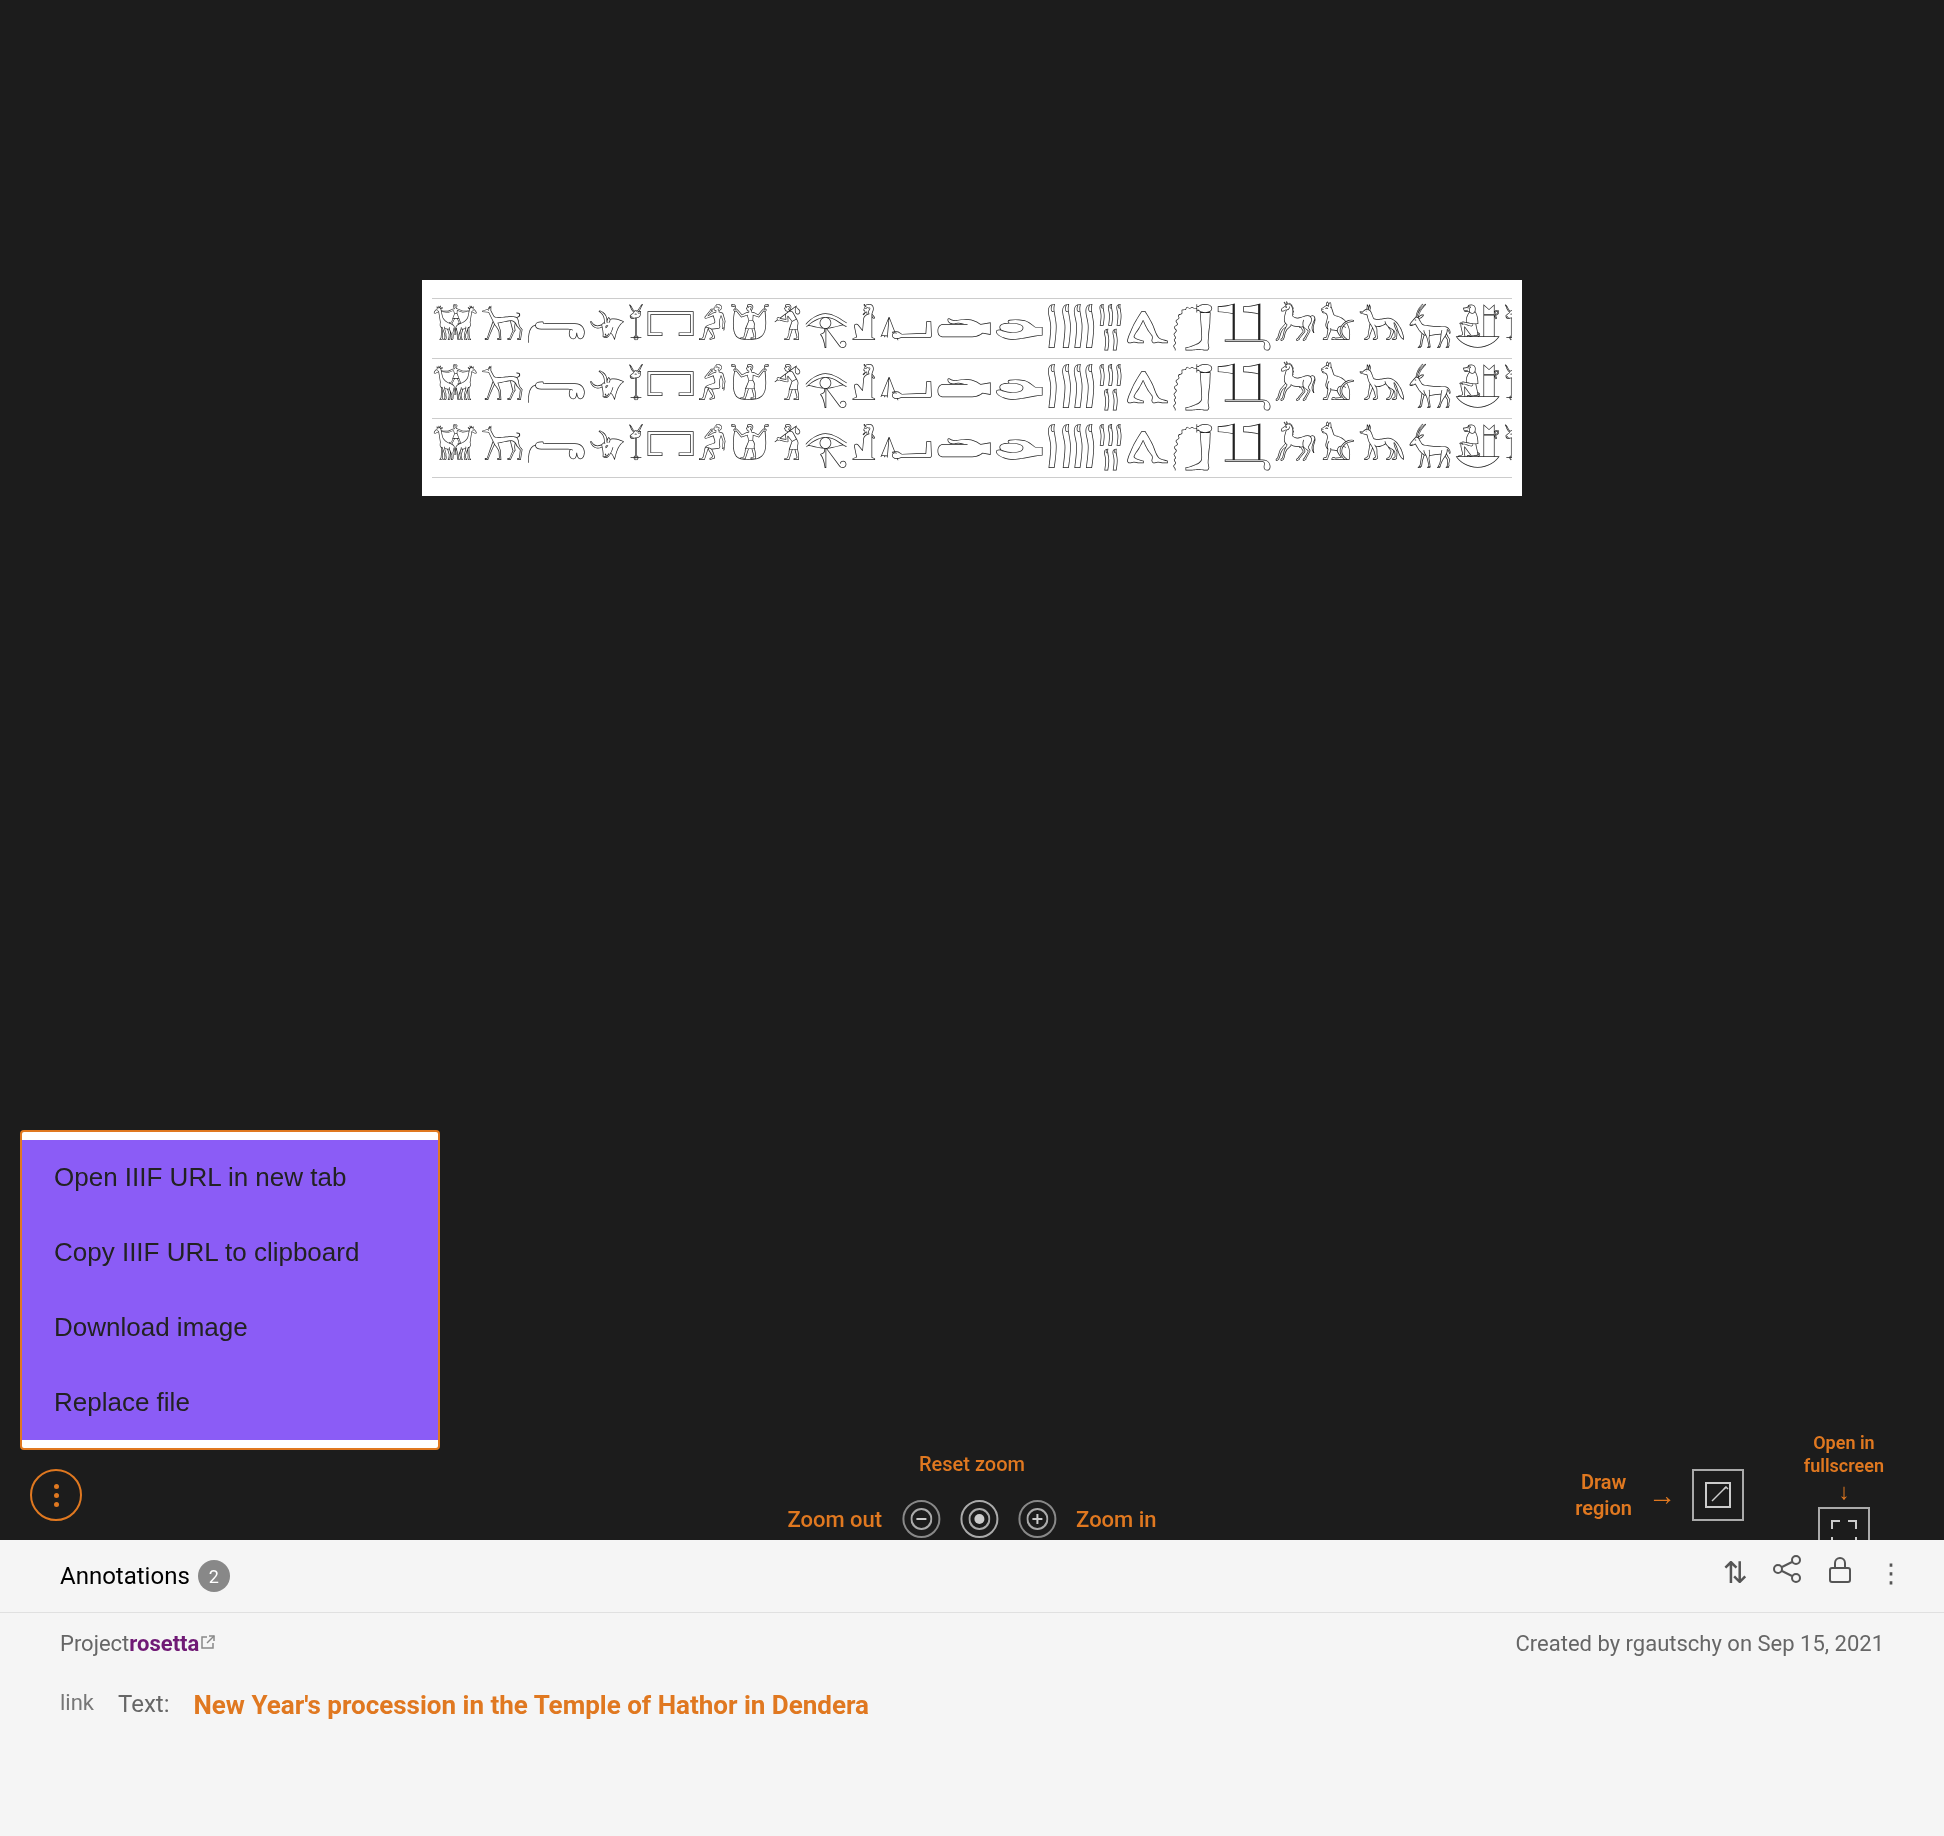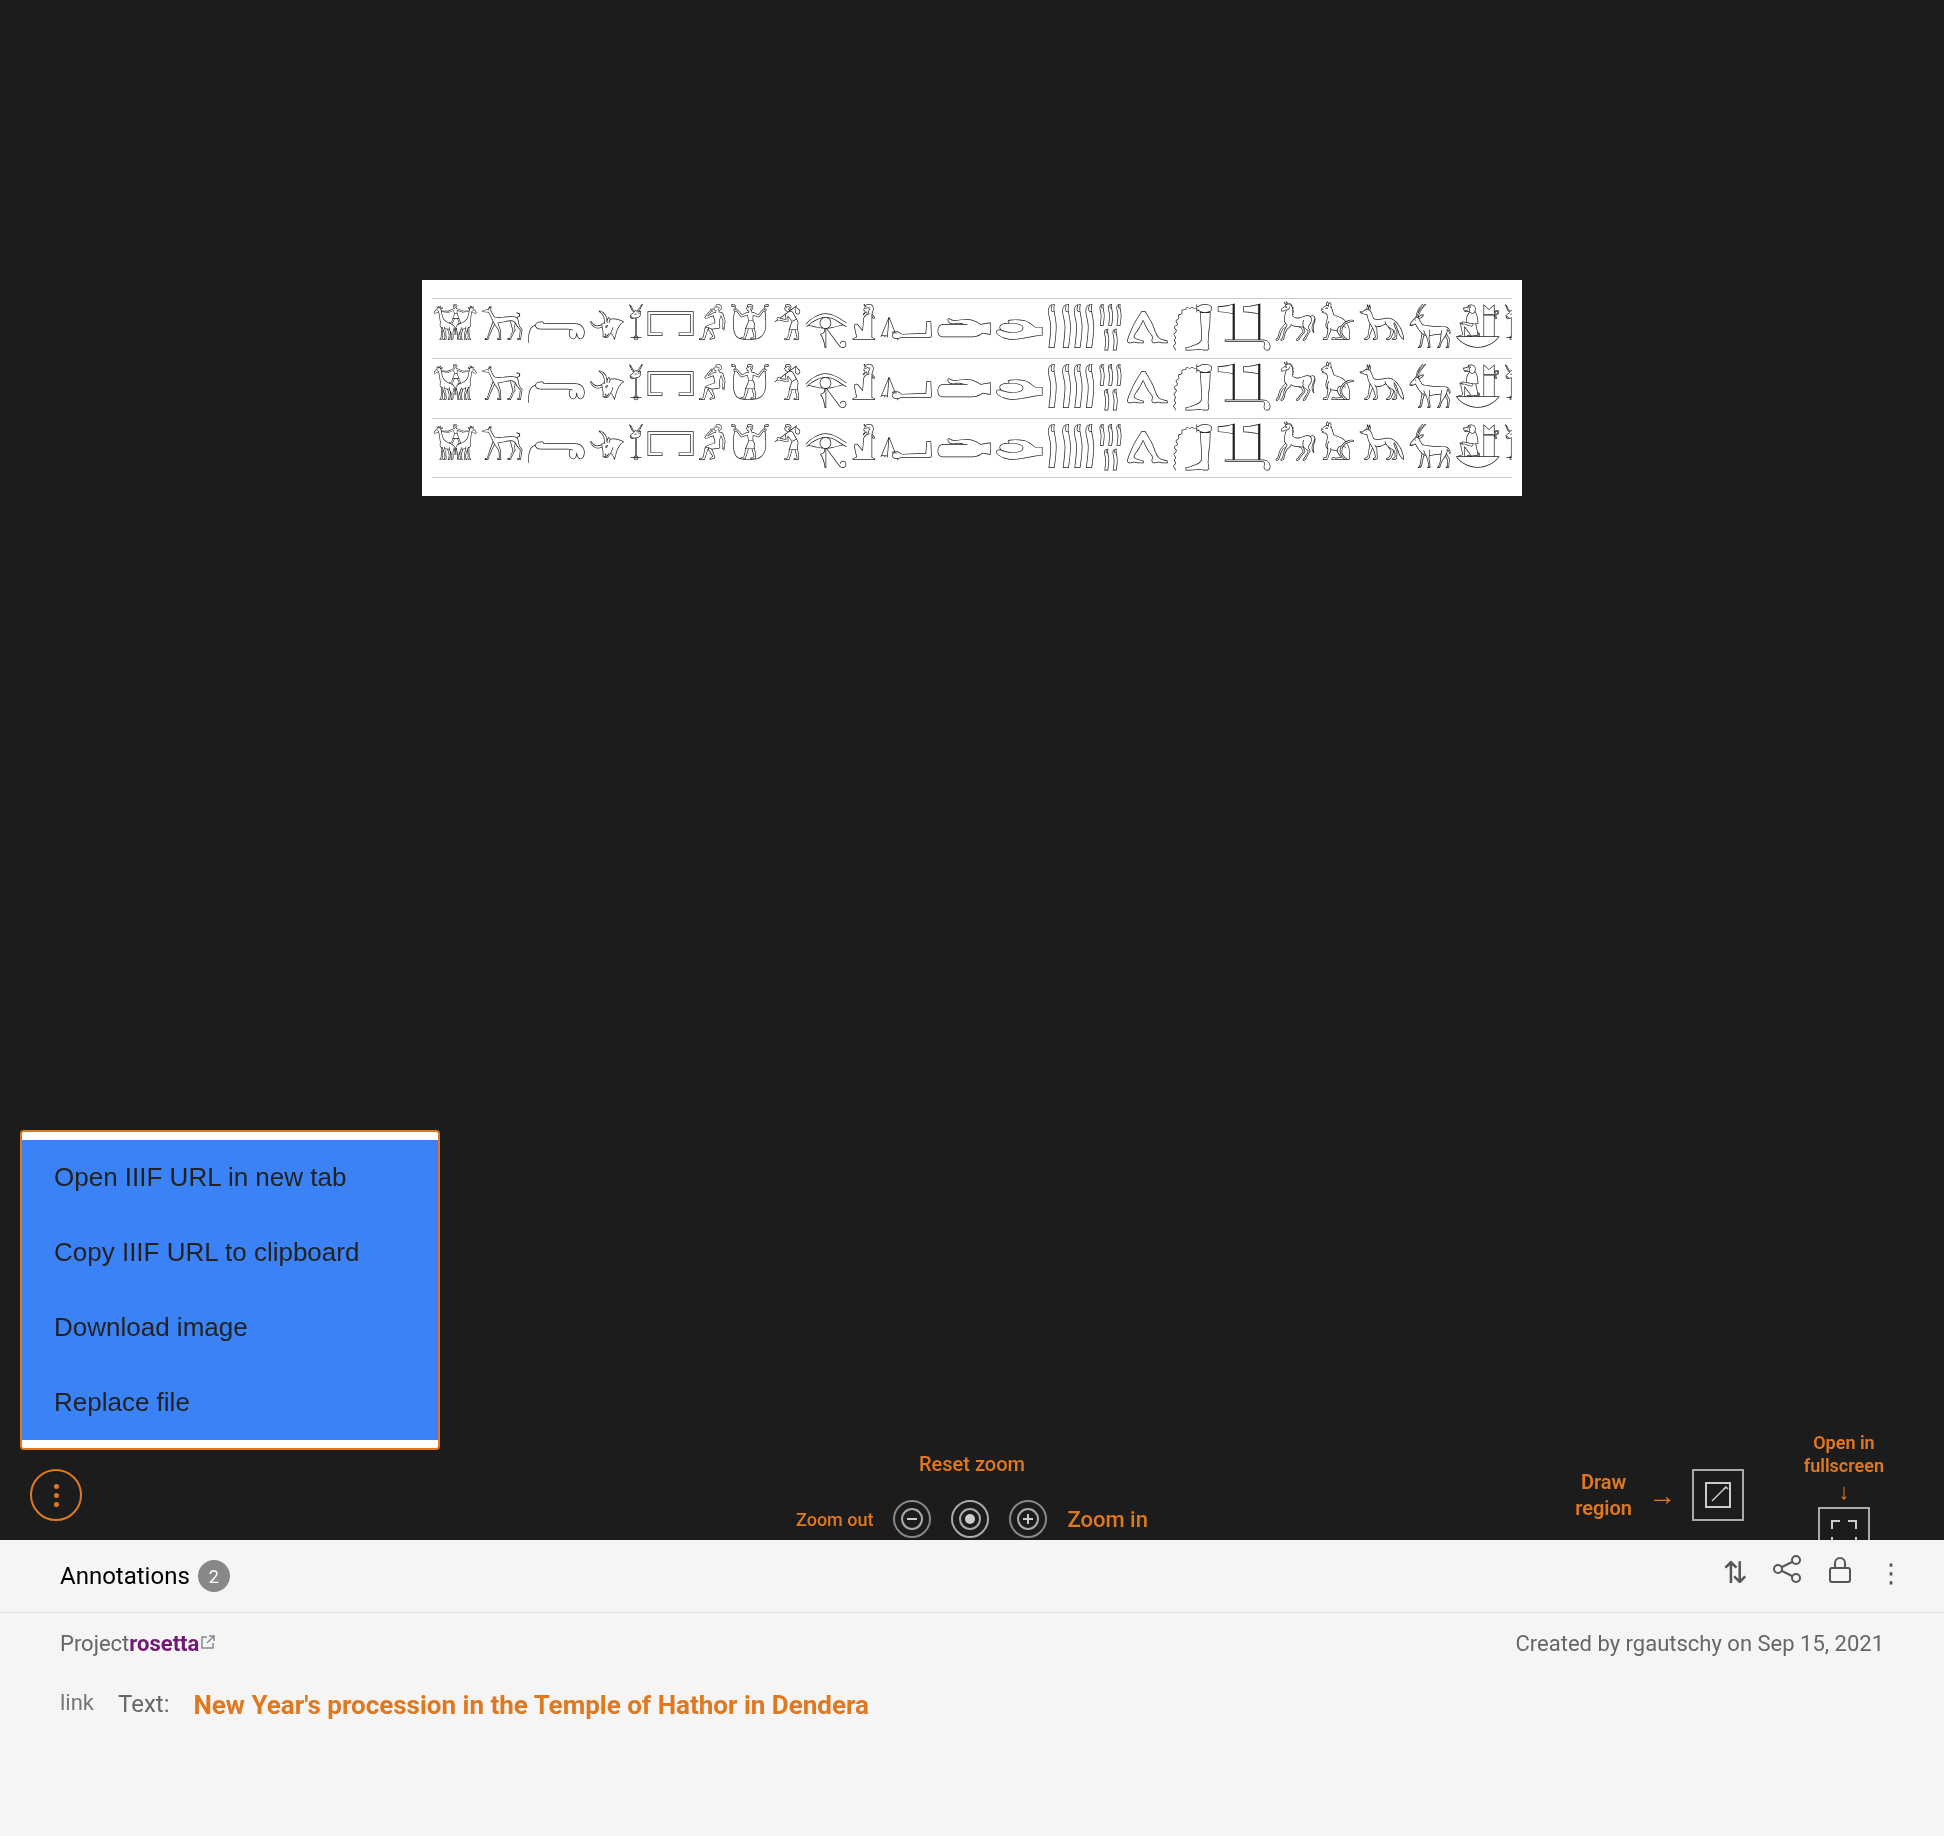--- a/index.html
+++ b/index.html
@@ -187,21 +187,21 @@
       width: 420px;
       z-index: 100;
       padding: 8px 0;
     }
 
     .context-menu-item {
       padding: 22px 32px;
       font-size: 26px;
       color: #222;
       cursor: pointer;
-      background: #3b82f6;
+      background: #8b5cf6;
       border: none;
       width: 100%;
       text-align: left;
       display: block;
     }
 
     
     .bottom-panel {
       background: #f5f5f5;
       width: 100%;
@@ -329,21 +329,21 @@
         <div class="more-btn-dots">
           <div class="dot"></div>
           <div class="dot"></div>
           <div class="dot"></div>
         </div>
       </button>
 
       <div style="position:absolute; left:50%; transform:translateX(-50%); display:flex; flex-direction:column; align-items:center; gap:6px;">
         <span style="color:#e07820; font-size:20px; font-weight:500; cursor:pointer;">Reset zoom</span>
         <div class="zoom-row">
-          <span style="color:#e07820; font-size:18px; font-weight:500;">Zoom out</span>
+          <span style="color:#e07820; font-size:22px; font-weight:500;">Zoom out</span>
           <div class="zoom-icon">
             <svg width="22" height="22" viewBox="0 0 22 22" fill="none">
               <circle cx="11" cy="11" r="10" stroke="#aaa" stroke-width="2"></circle>
               <line x1="6" y1="11" x2="16" y2="11" stroke="#ccc" stroke-width="2"></line>
             </svg>
           </div>
           <div class="zoom-icon-target">
             <svg width="22" height="22" viewBox="0 0 22 22" fill="none">
               <circle cx="11" cy="11" r="10" stroke="#aaa" stroke-width="2"></circle>
               <circle cx="11" cy="11" r="4" fill="#ccc"></circle>

